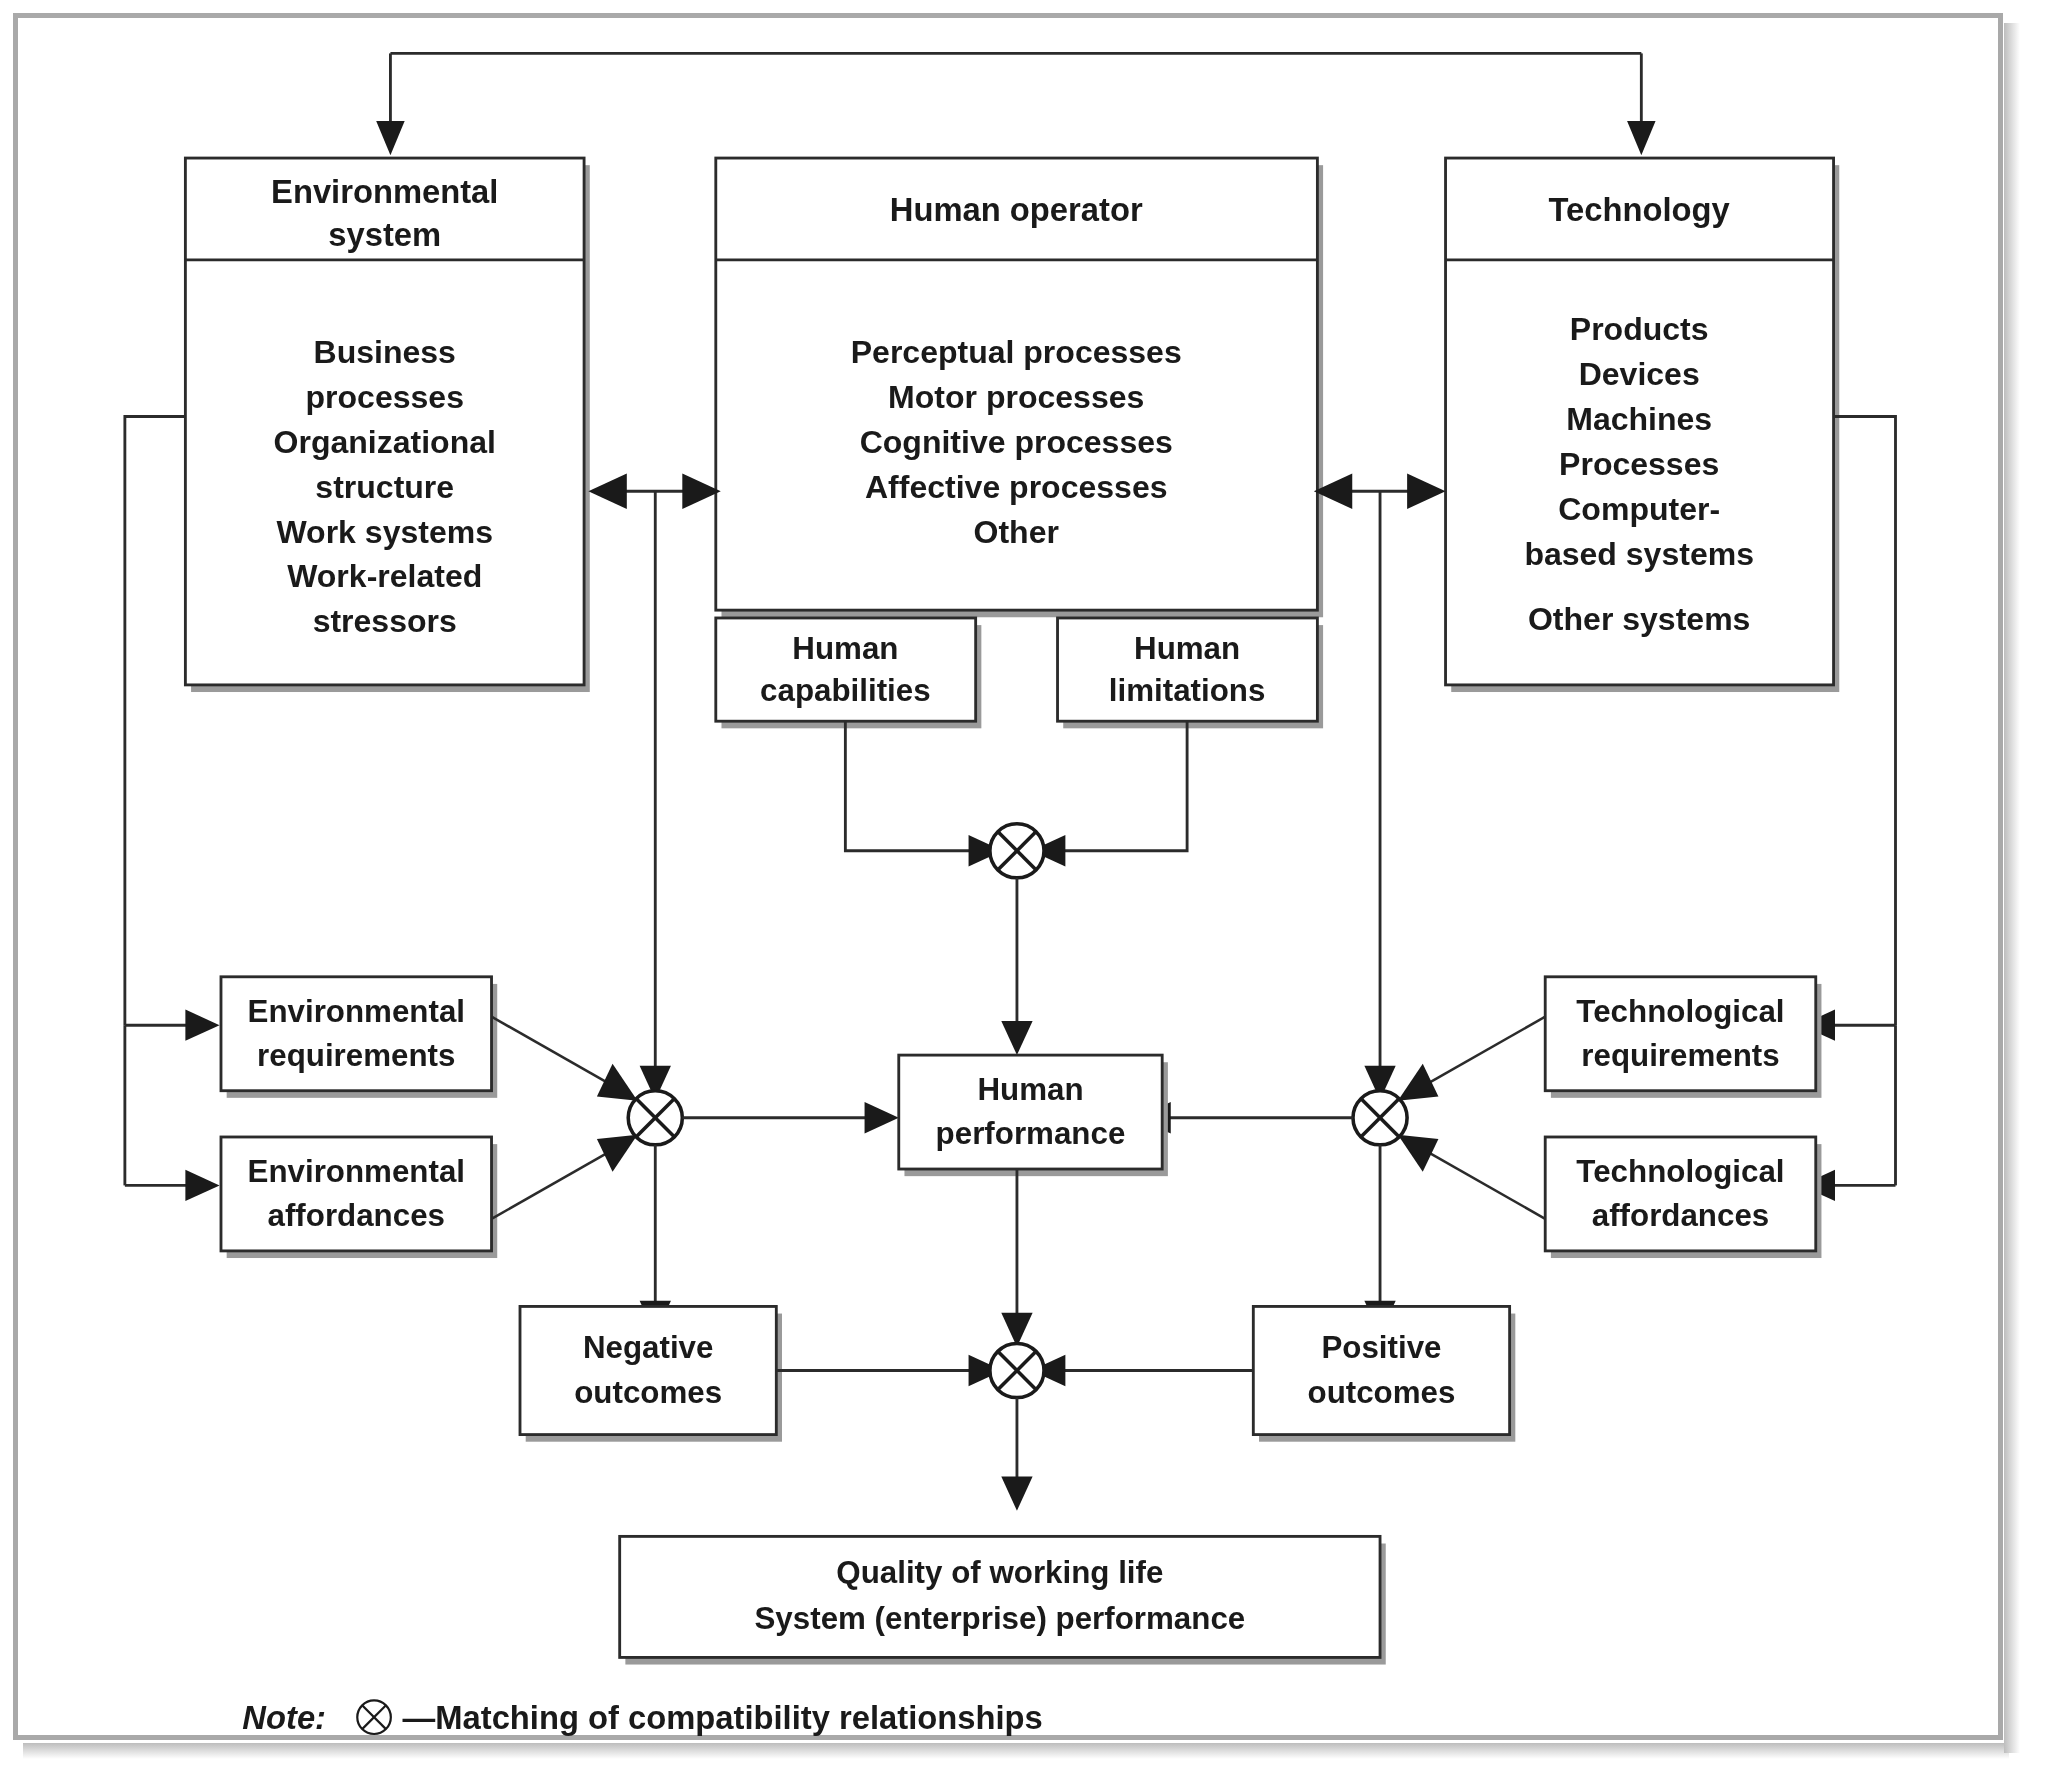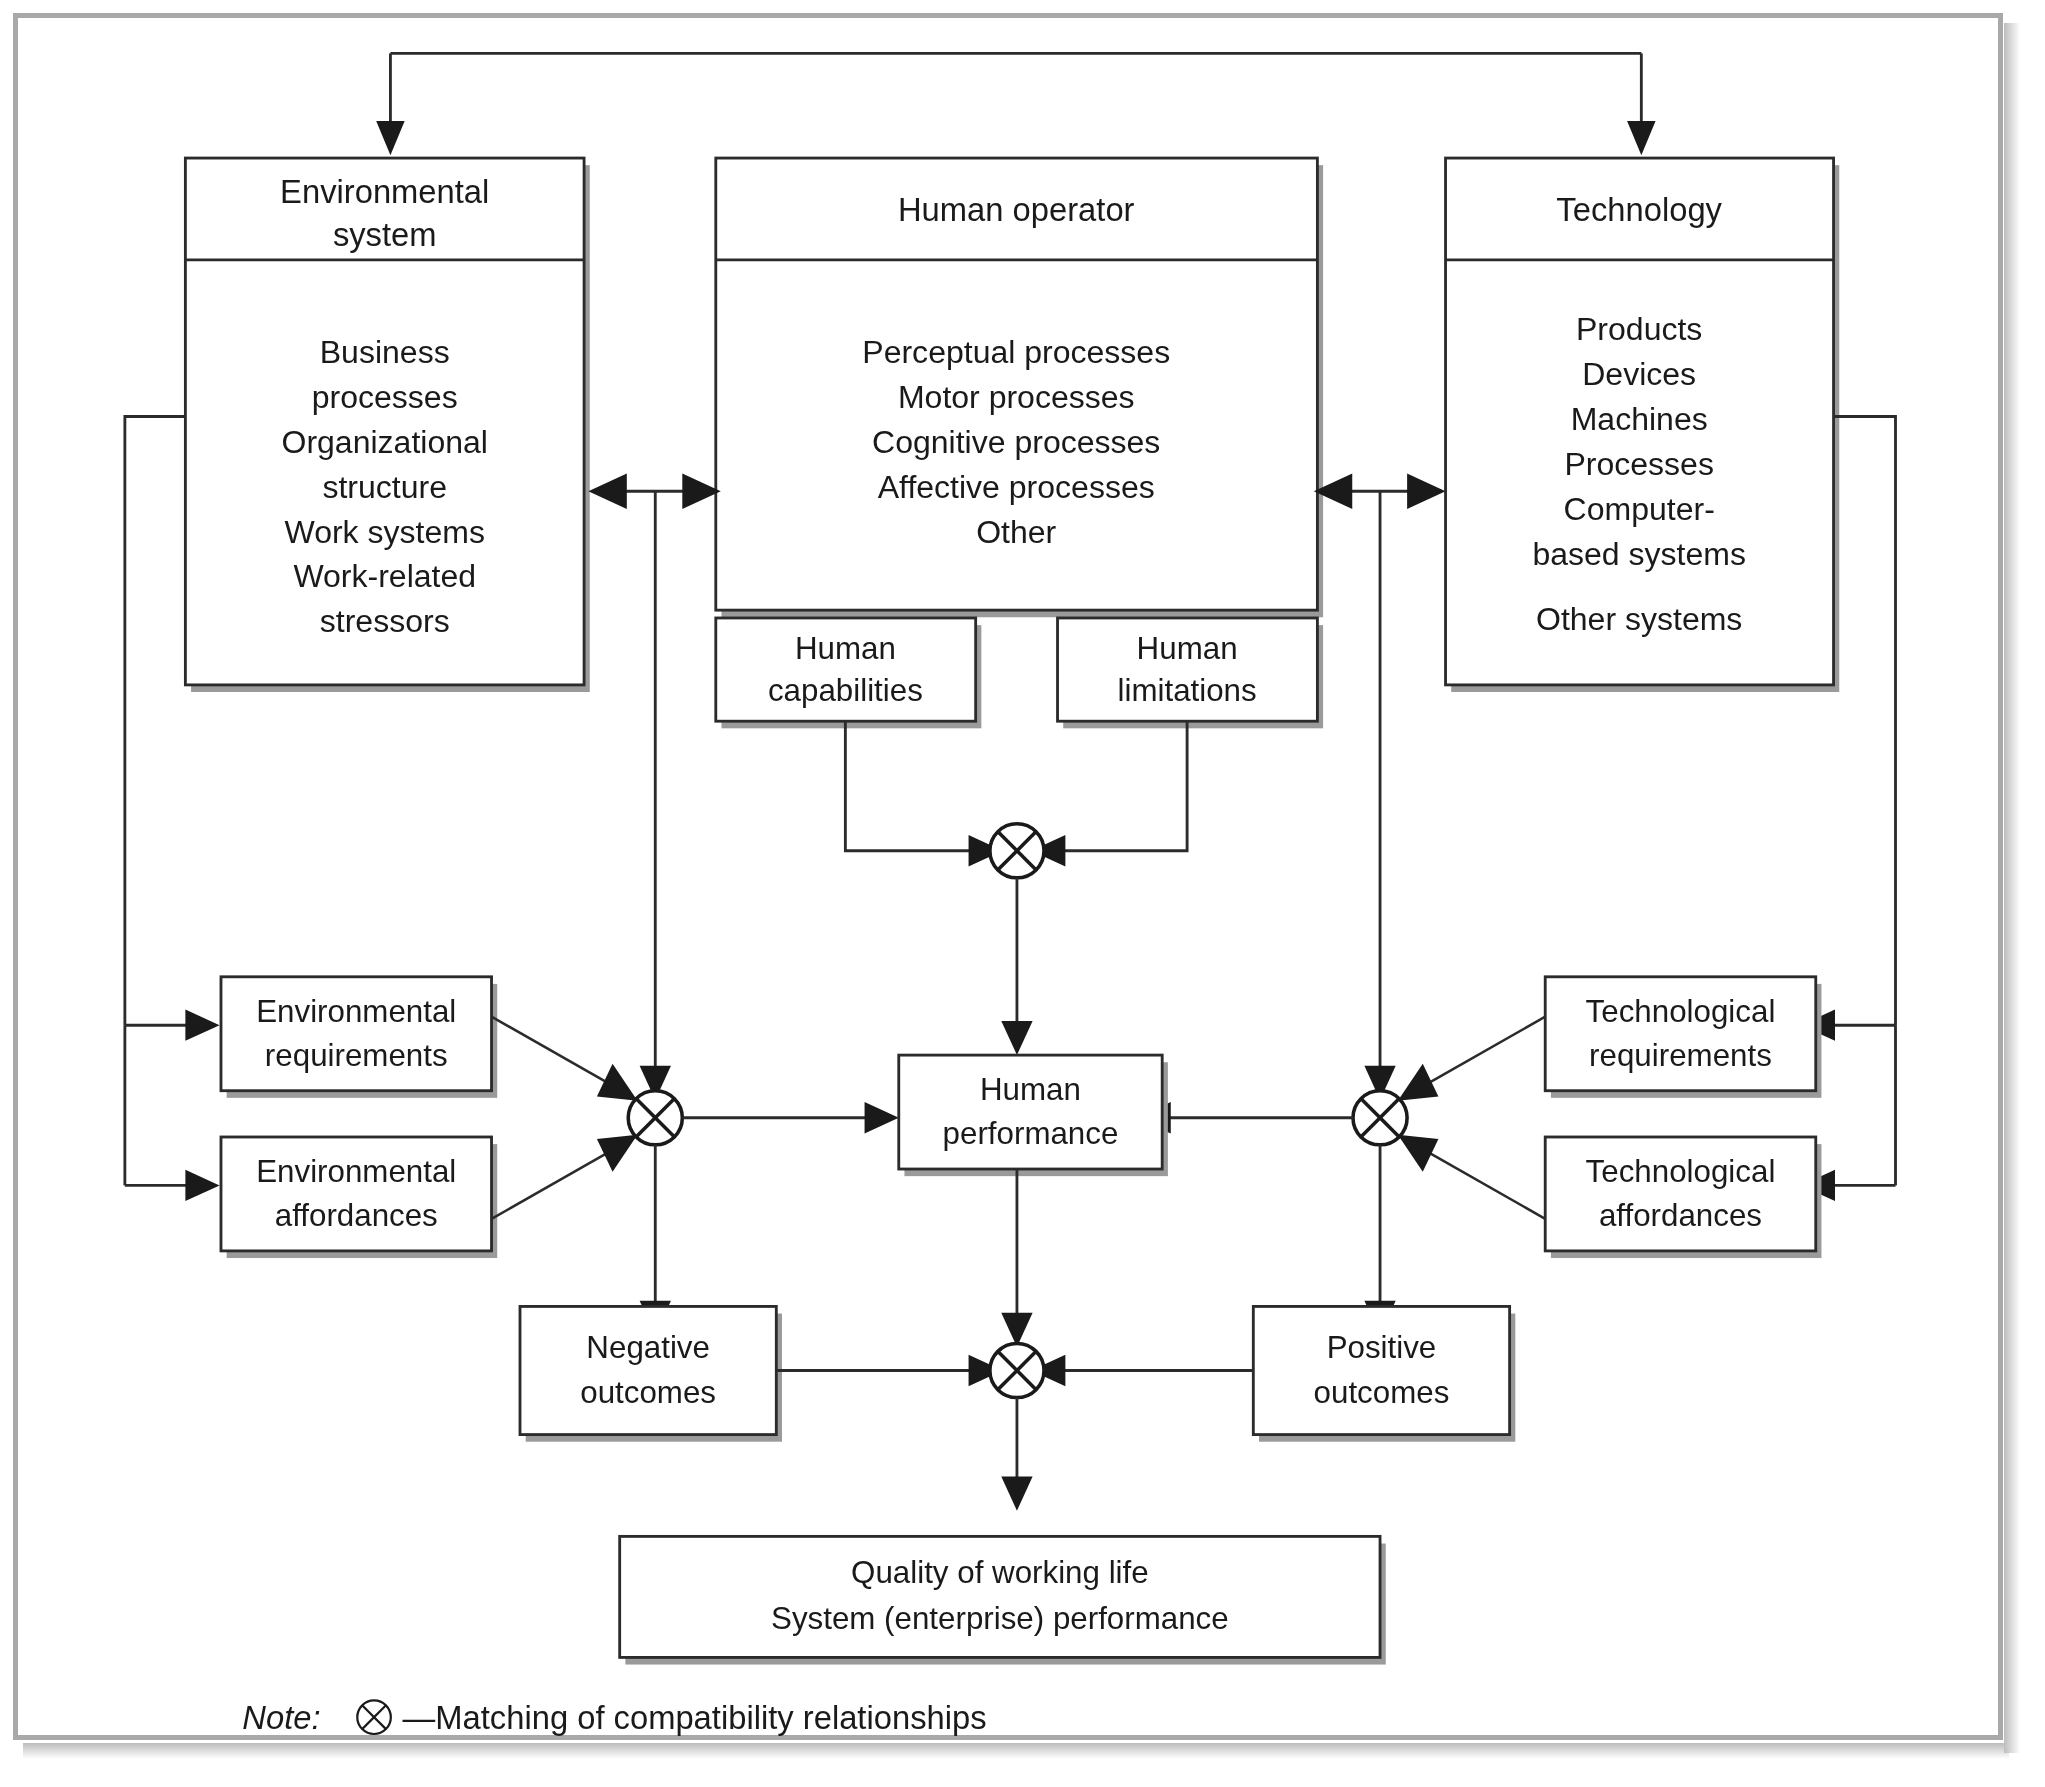--- a/index.html
+++ b/index.html
@@ -1,17 +1,17 @@
 <!DOCTYPE html>
 <html style="font-size:11.4px"><head>
 <meta charset="utf-8">
 <style>
   html,body{margin:0;padding:0;background:#ffffff;}
   body{width:2046px;height:1787px;font-family:"Liberation Sans",sans-serif;}
-  #frame{position:absolute;left:0;top:0;width:2046px;height:1787px;background:#ffffff;}
+  #frame{position:absolute;left:0;top:0;width:2046px;height:1787px;background:#ffffff;font-weight:bold;}
   .outer-border{
     position:absolute;left:13px;top:13px;width:1990px;height:1727px;
     border:5px solid #a9a9a9;background:#ffffff;box-sizing:border-box;
   }
   .shadow{
     position:absolute;left:23px;top:1743px;width:1986px;height:15.7px;
     background:linear-gradient(to bottom,#bdbdbd,#ffffff);
   }
   .shadow-r{
     position:absolute;left:2004px;top:23px;width:15.7px;height:1730px;

